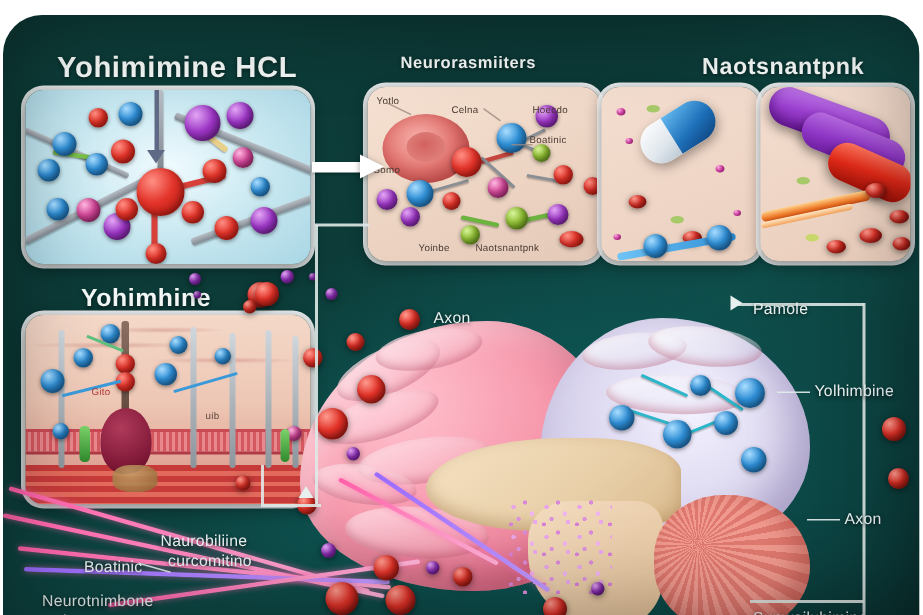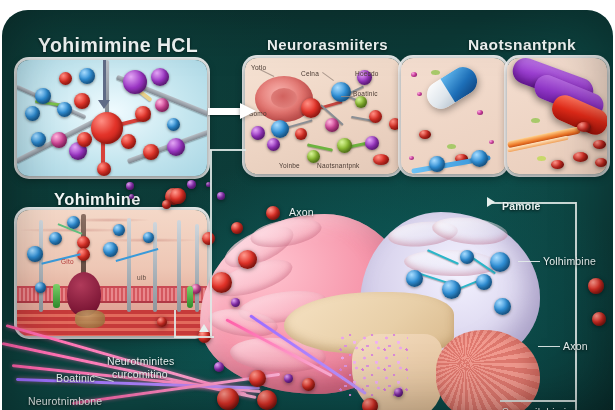--- a/index.html
+++ b/index.html
@@ -22,21 +22,21 @@
     content:"";position:absolute;inset:0;border-radius:26px 26px 0 0;
     box-shadow:inset 0 0 60px rgba(0,0,0,.35);pointer-events:none;
   }
 
   
   .h-title{
     position:absolute;color:#f2f7f6;font-weight:700;letter-spacing:.4px;
     text-shadow:0 1px 3px rgba(0,0,0,.55);white-space:nowrap;
   }
   #t-main{left:36px;top:24px;font-size:19.5px;}
-  #t-neuro1{left:265px;top:26px;font-size:15px;}
+  #t-neuro1{left:265px;top:26px;font-size:11px;}
   #t-neuro2{left:466px;top:26px;font-size:15.5px;}
   #t-yohim{left:52px;top:180px;font-size:16.5px;}
 
   
   .panel{position:absolute;border-radius:12px;overflow:hidden;
     box-shadow:0 3px 10px rgba(0,0,0,.45), 0 0 0 3px rgba(255,255,255,.93);}
 
   
   #panel-molecule{left:15px;top:50px;width:190px;height:116px;
     background:radial-gradient(ellipse at 50% 45%, #f0fbff 0%, #c5e6ef 55%, #a9d6e4 100%);}
@@ -438,31 +438,31 @@
 
     <div class="conn v" style="left:573px;top:192px;height:212px;"></div>
     <div class="conn h" style="left:490px;top:192px;width:84px;"></div>
     <div class="conn h" style="left:498px;top:390px;width:76px;"></div>
 
     <div class="tick" style="left:197px;top:314px;"></div>
     <div class="tick" style="left:484px;top:188px;transform:rotate(90deg);"></div>
 
     <span class="lbl big" style="left:287px;top:196px;">Axon</span>
 
-    <span class="lbl big" style="left:500px;top:190px;font-weight:bold;">Pamole</span>
+    <span class="lbl big" style="left:500px;top:190px;">Pamole</span>
 
     <span class="lbl big" style="left:541px;top:245px;">Yolhimbine</span>
     <div class="leader" style="left:516px;top:251px;width:22px;"></div>
 
     <span class="lbl big" style="left:561px;top:330px;">Axon</span>
     <div class="leader" style="left:536px;top:336px;width:22px;"></div>
 
     <span class="lbl big" style="left:500px;top:396px;">Sunwoiluhimine</span>
 
-    <span class="lbl big" style="left:105px;top:345px;">Neurotminites</span>
+    <span class="lbl big" style="left:105px;top:345px;">Naurobiliine</span>
     <span class="lbl big" style="left:110px;top:358px;">curcomitino</span>
 
     <span class="lbl big" style="left:54px;top:362px;">Boatinic</span>
     <div class="leader" style="left:90px;top:368px;width:22px;transform:rotate(16deg);"></div>
 
     <span class="lbl big" style="left:26px;top:385px;">Neurotnimbone</span>
     <span class="lbl big" style="left:40px;top:398px;">iparon</span>
 
   </div>
 </div>

